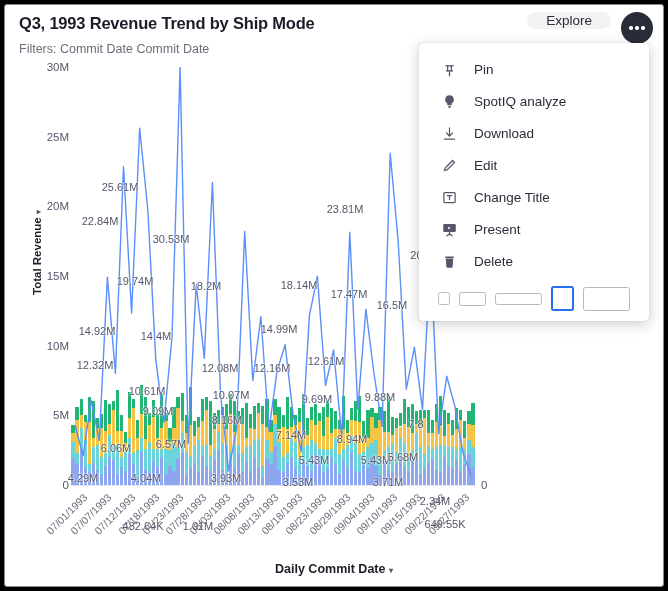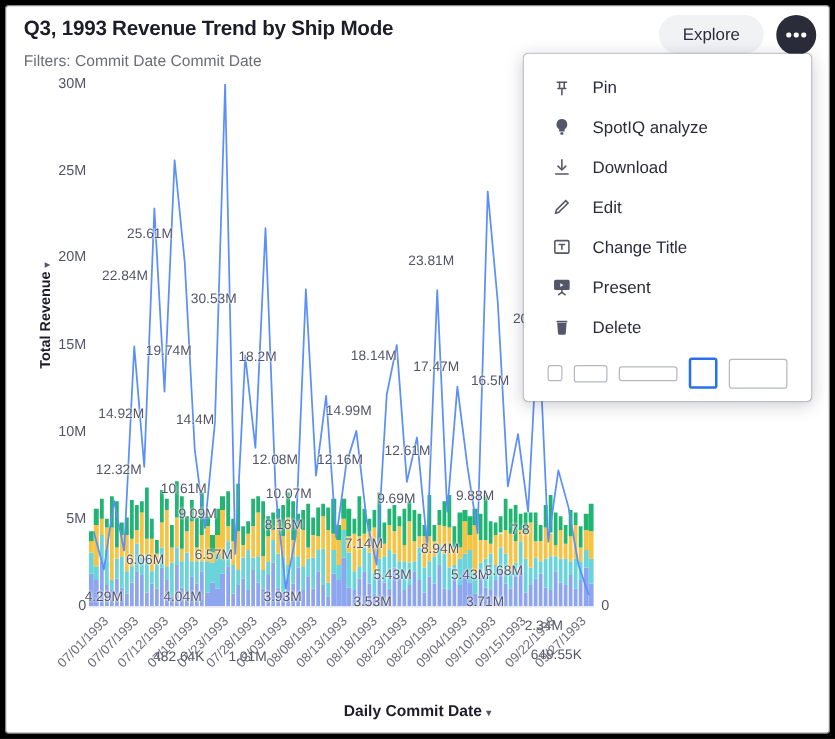--- a/index.html
+++ b/index.html
@@ -25,21 +25,21 @@
     position: absolute; left: 14px; top: 9px;
     font-size: 16.5px; font-weight: bold; color: #1d1d29;
     letter-spacing: -0.2px; white-space: nowrap;
   }
   #filters {
     position: absolute; left: 14px; top: 37px;
     font-size: 12.5px; color: #6c6d7a; white-space: nowrap;
   }
   #explore-btn {
     position: absolute; right: 52px; top: 7px;
-    height: 31px; padding: 0 19px;
+    height: 17px; padding: 0 19px;
     display: flex; align-items: center; justify-content: center;
     background: #f1f2f4; color: #2b2c3a;
     border: none; border-radius: 16px;
     font-family: inherit; font-size: 13.5px; cursor: pointer;
   }
   #more-btn {
     position: absolute; right: 10px; top: 7px;
     width: 32px; height: 32px; border-radius: 50%;
     background: #2b2c3a; border: none; cursor: pointer;
     display: flex; align-items: center; justify-content: center; gap: 2.5px;
@@ -763,21 +763,21 @@
     <div id="baseline"></div>
     <div id="right-zero">0</div>
     <div id="labels">
         <div class="dlabel" style="left: 115px; top: 126px;">25.61M</div>
         <div class="dlabel" style="left: 95px; top: 160px;">22.84M</div>
         <div class="dlabel" style="left: 166px; top: 178px;">30.53M</div>
         <div class="dlabel" style="left: 130px; top: 220px;">19.74M</div>
         <div class="dlabel" style="left: 201px; top: 225px;">18.2M</div>
         <div class="dlabel" style="left: 92px; top: 270px;">14.92M</div>
         <div class="dlabel" style="left: 151px; top: 275px;">14.4M</div>
-        <div class="dlabel" style="left: 90px; top: 315px;">12.32M</div>
+        <div class="dlabel" style="left: 90px; top: 304px;">12.32M</div>
         <div class="dlabel" style="left: 142px; top: 330px;">10.61M</div>
         <div class="dlabel" style="left: 153px; top: 350px;">9.09M</div>
         <div class="dlabel" style="left: 166px; top: 383px;">6.57M</div>
         <div class="dlabel" style="left: 111px; top: 387px;">6.06M</div>
         <div class="dlabel" style="left: 78px; top: 417px;">4.29M</div>
         <div class="dlabel" style="left: 141px; top: 417px;">4.04M</div>
         <div class="dlabel" style="left: 138px; top: 465px;">482.64K</div>
         <div class="dlabel" style="left: 193px; top: 465px;">1.01M</div>
         <div class="dlabel" style="left: 215px; top: 307px;">12.08M</div>
         <div class="dlabel" style="left: 226px; top: 334px;">10.07M</div>

